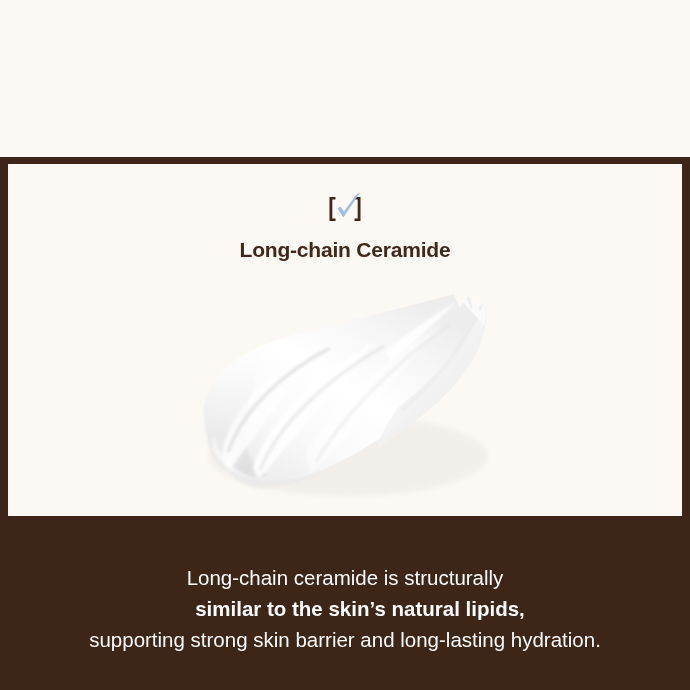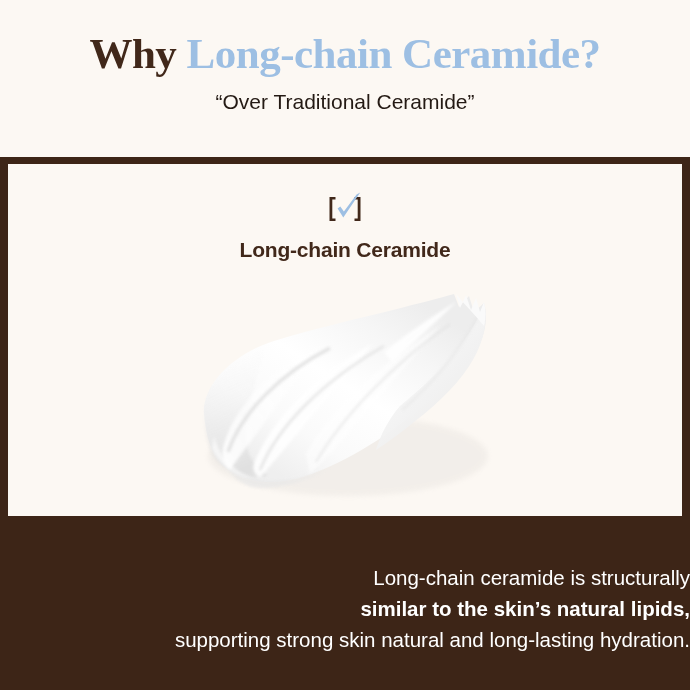--- a/index.html
+++ b/index.html
@@ -124,21 +124,21 @@
   
   .bottom-copy {
     position: absolute;
     left: 0;
     top: 516px;
     width: 690px;
     height: 174px;
     background: #3D2517;
     display: flex;
     flex-direction: column;
-    align-items: flex-end;
+    align-items: center;
     justify-content: flex-start;
     padding-top: 46px;
     box-sizing: border-box;
   }
   .copy-line {
     font-family: "Liberation Sans", sans-serif;
     font-size: 20.5px;
     line-height: 31px;
     color: #FFFFFF;
     white-space: nowrap;
@@ -147,26 +147,20 @@
   .copy-line.bold {
     font-weight: bold;
     margin-left: 30px;
   }
 </style>
 </head>
 <body>
 
 <div class="poster">
 
-  <div class="header">
-    <div class="title">
-      <span class="title-why">Why </span><span class="title-accent">Long-chain Ceramide?</span>
-    </div>
-    <div class="subtitle">“Over Traditional Ceramide”</div>
-  </div>
 
   <div class="frame-band"></div>
 
   <div class="panel">
 
     <div class="panel-icon">
       <span class="check-icon">
         <svg viewBox="0 0 46 36" width="46" height="36" xmlns="http://www.w3.org/2000/svg">
 
           <path d="M13.5 7 L7.5 7 L7.5 31 L13.5 31 L13.5 28.4 L10.3 28.4 L10.3 9.6 L13.5 9.6 Z" fill="#41281A"></path>
@@ -278,16 +272,16 @@
         <path d="M26 150
                  C 30 168, 44 184, 64 192
                  C 46 190, 30 178, 24 162 Z" fill="#FFFFFF" opacity="0.6" filter="url(#soft)"></path>
       </svg>
     </div>
   </div>
 
   <div class="bottom-copy">
     <div class="copy-line">Long-chain ceramide is structurally</div>
     <div class="copy-line bold">similar to the skin’s natural lipids,</div>
-    <div class="copy-line">supporting strong skin natural and long-lasting hydration.</div>
+    <div class="copy-line">supporting strong skin barrier and long-lasting hydration.</div>
   </div>
 
 </div>
 
 </body></html>

